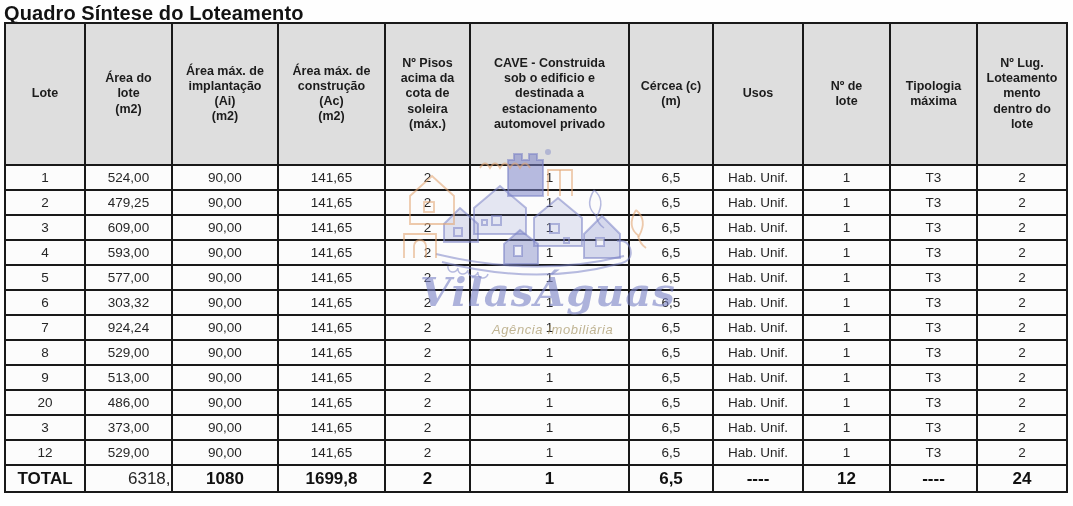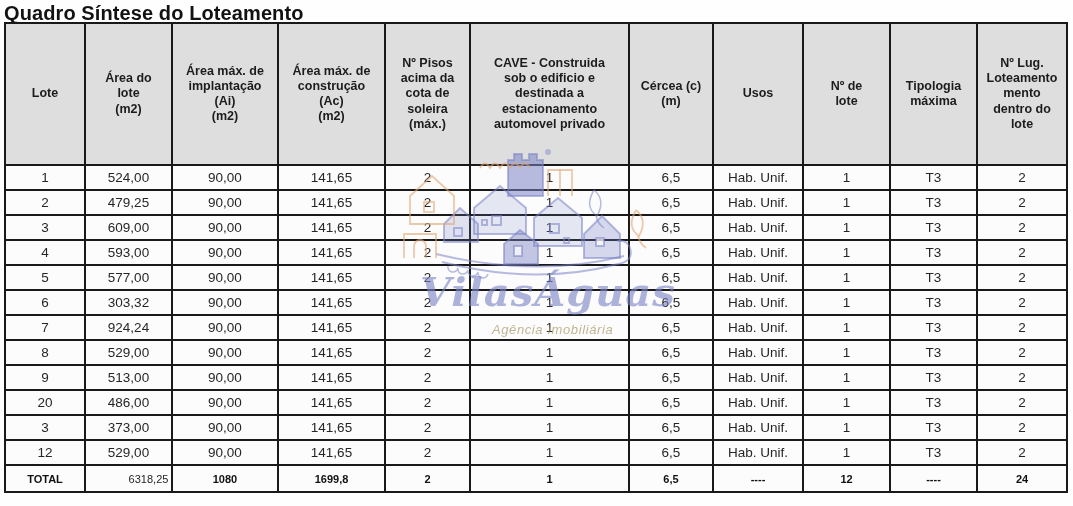--- a/index.html
+++ b/index.html
@@ -52,21 +52,21 @@
   table.quadro tbody td {
     font-size: 13.5px;
     font-weight: 400;
     color: #262626;
     padding: 0 2px;
   }
   table.quadro tr.total-row { height: 27px; background: #fcfcfc; }
   table.quadro tr.total-row td {
     font-weight: 700;
     color: #111111;
-    font-size: 11px;
+    font-size: 17px;
   }
   table.quadro tr.total-row td:nth-child(2) { font-weight: 400; color: #262626; padding-left: 42px; }
   
   .watermark {
     position: absolute;
     left: 396px;
     top: 146px;
     width: 290px;
     height: 210px;
     pointer-events: none;

